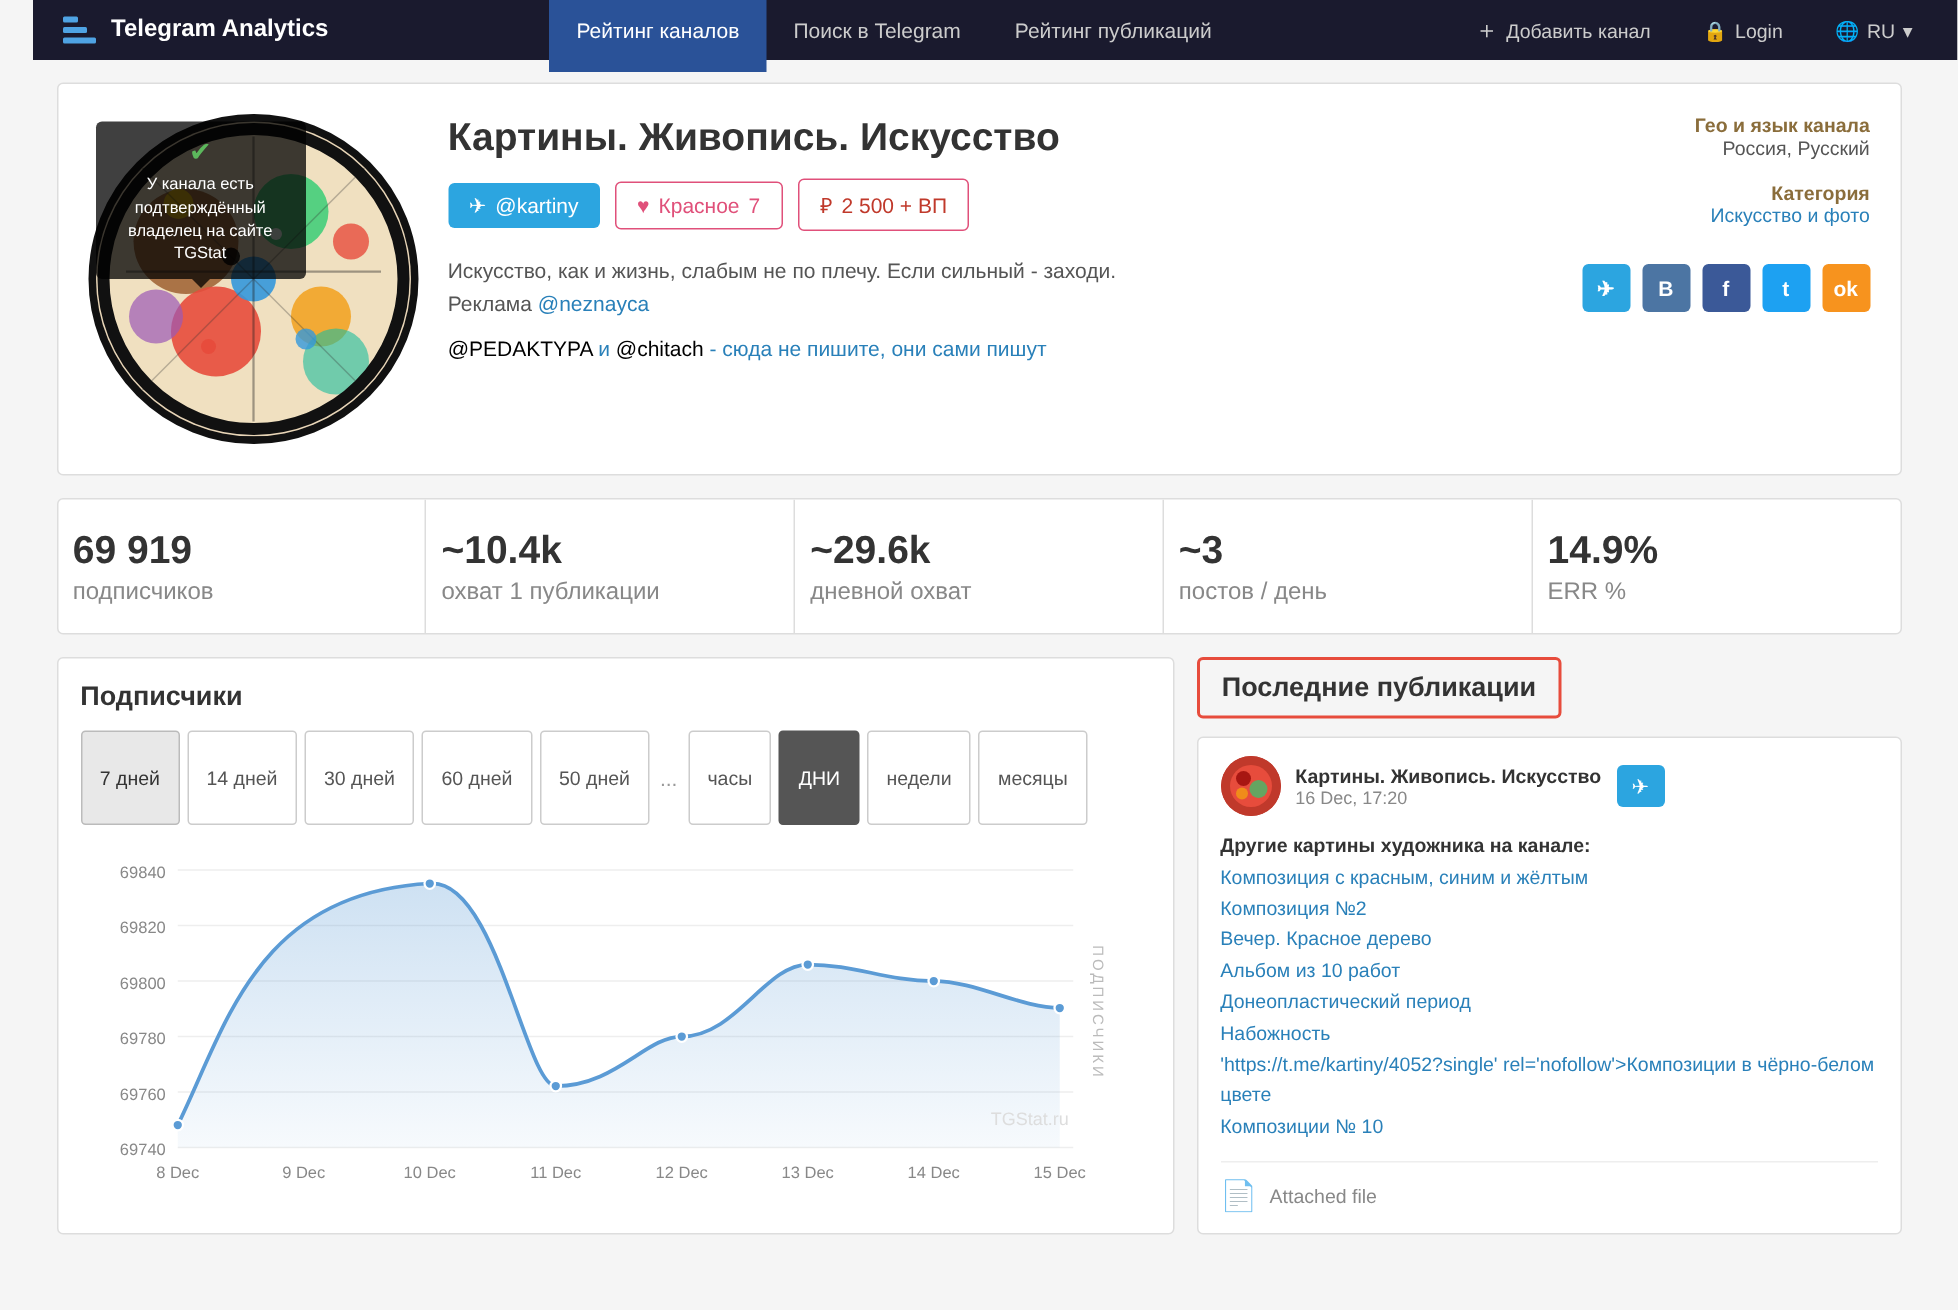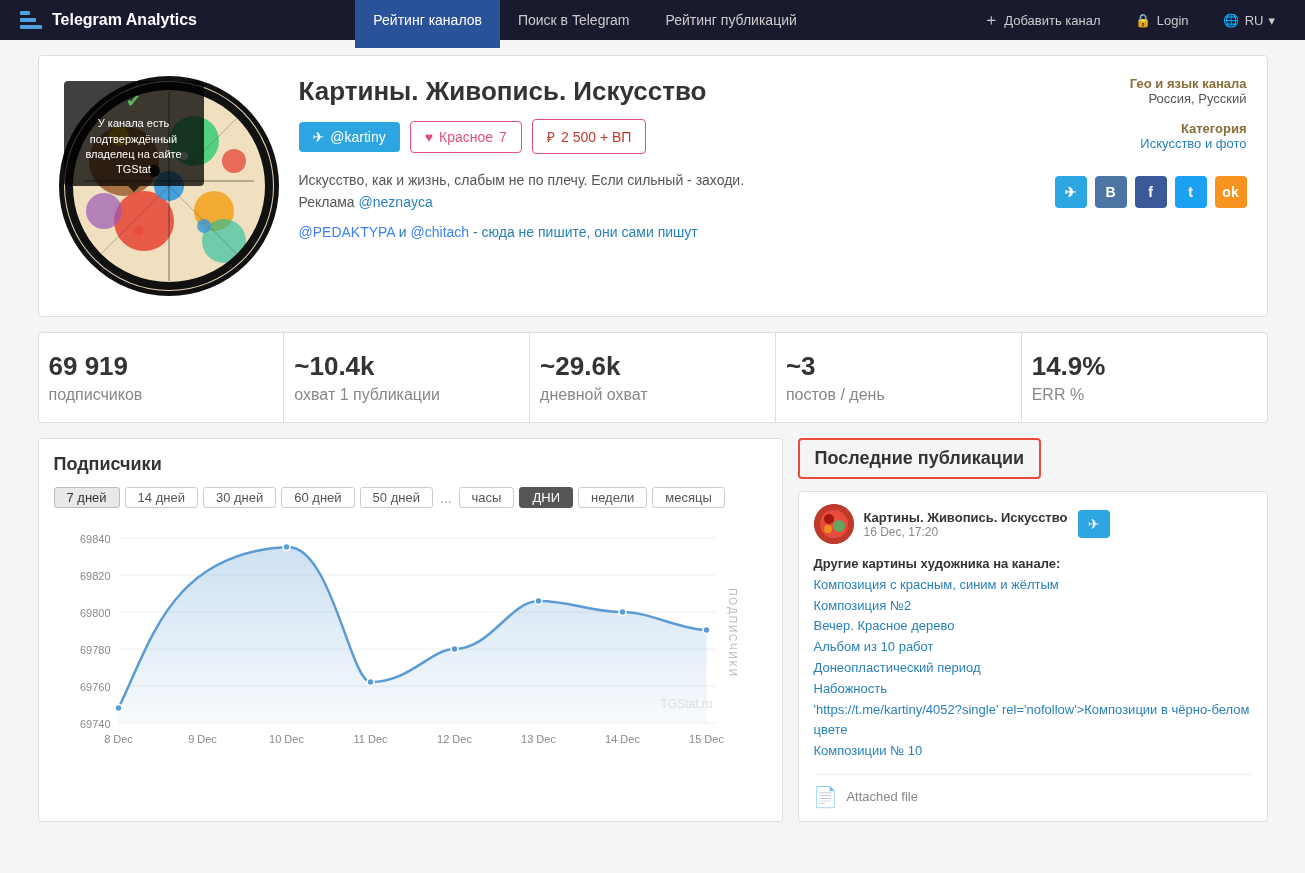--- a/index.html
+++ b/index.html
@@ -6,20 +6,21 @@
     body { font-family: Arial, sans-serif; background: #f5f5f5; font-size: 14px; color: #333; }
 
     
     .header {
       background: #1a1a2e;
       display: flex;
       align-items: center;
       height: 40px;
       padding: 0 20px;
       gap: 30px;
+      margin-left: 22px;
     }
     .header-logo {
       display: flex;
       align-items: center;
       gap: 10px;
       color: #fff;
       font-size: 16px;
       font-weight: bold;
       white-space: nowrap;
     }
@@ -189,21 +190,21 @@
       gap: 6px;
     }
     .channel-desc {
       color: #555;
       line-height: 1.6;
       margin-bottom: 10px;
       font-size: 14px;
     }
     .channel-desc a { color: #2980b9; text-decoration: none; }
     .channel-contacts { color: #2980b9; font-size: 14px; }
-    .channel-contacts a { color: #3b82f6; text-decoration: none; margin-top: 22px; }
+    .channel-contacts a { color: #000000; text-decoration: none; margin-top: 22px; }
 
     .channel-meta {
       min-width: 180px;
       text-align: right;
       display: flex;
       flex-direction: column;
       align-items: flex-end;
       gap: 15px;
     }
     .meta-section-title {
@@ -283,21 +284,21 @@
       color: #333;
     }
     .time-filters {
       display: flex;
       gap: 5px;
       margin-bottom: 15px;
       flex-wrap: wrap;
       align-items: center;
     }
     .tf-btn {
-      padding: 2px 12px;
+      padding: 23px 12px;
       border: 1px solid #ccc;
       border-radius: 3px;
       cursor: pointer;
       font-size: 13px;
       background: #fff;
       color: #555;
     }
     .tf-btn.active-dark {
       background: #555;
       color: #fff;

